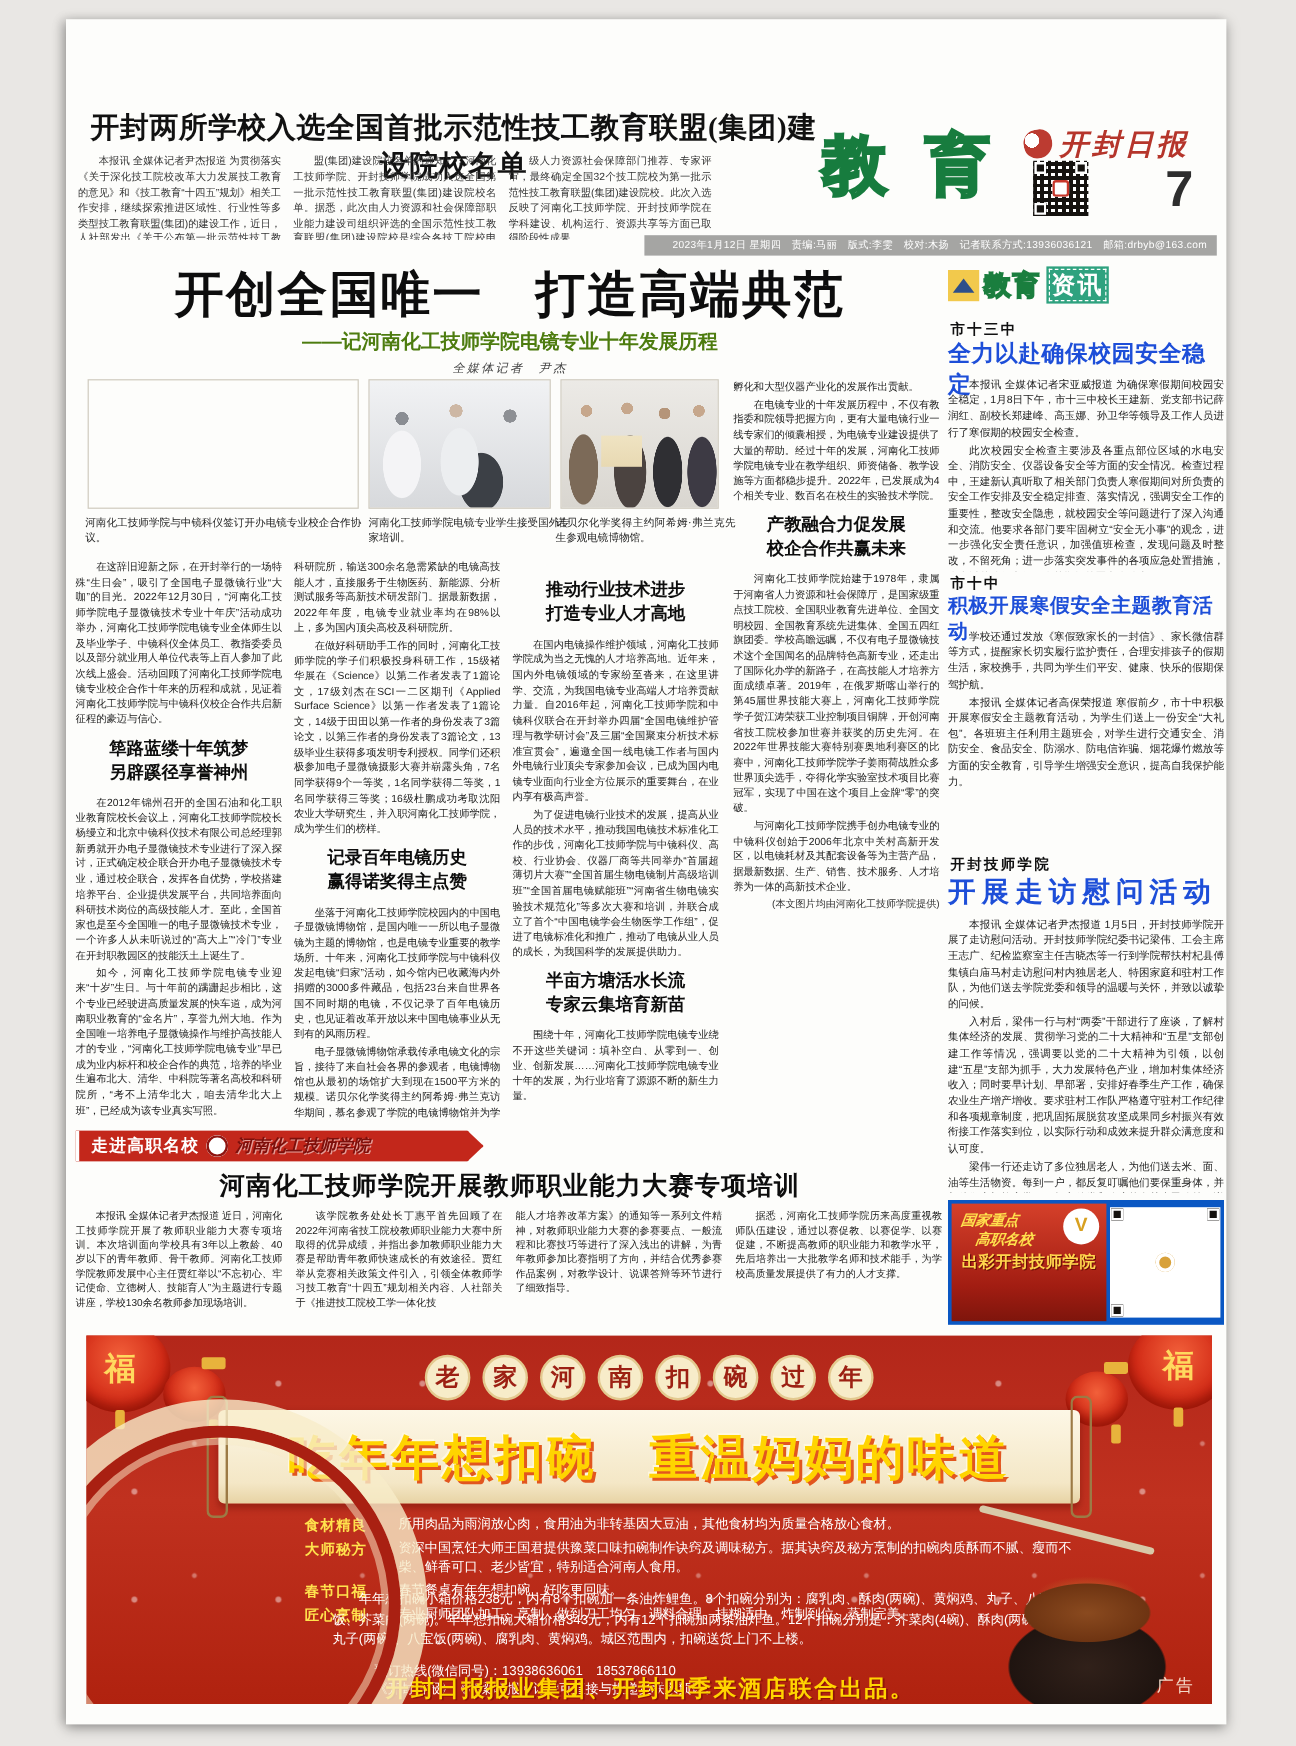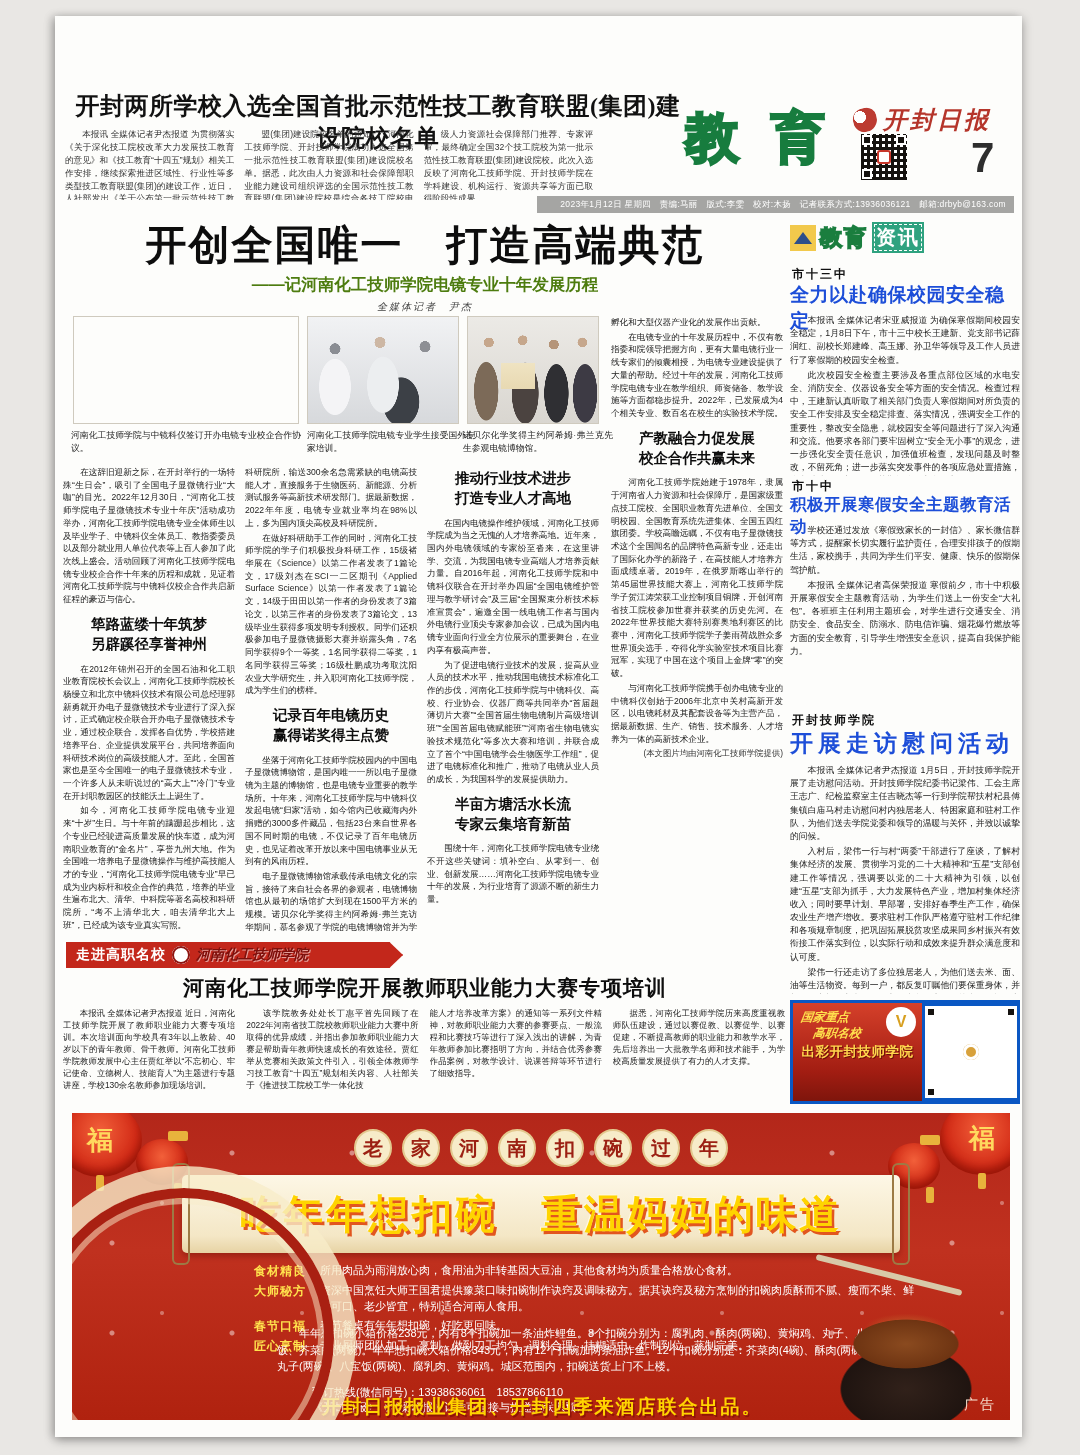--- a/index.html
+++ b/index.html
@@ -161,21 +161,21 @@
   .scroll{position:absolute;left:110px;right:110px;top:62px;height:78px;
      background:linear-gradient(180deg,#fdf7e6 0%,#f4e7c6 78%,#e7d3a4 100%);border-radius:5px;
      box-shadow:0 3px 6px rgba(90,10,0,.4);display:flex;align-items:center;justify-content:center;}
   .scroll::before,.scroll::after{content:"";position:absolute;top:-12px;bottom:-12px;width:18px;
      background:linear-gradient(90deg,#e8d5a6,#c5a express 0),linear-gradient(90deg,#e8d5a6,#c29c62);
      border-radius:6px;box-shadow:0 0 0 2px #9c7a45 inset;}
   .scroll::before{left:-10px}.scroll::after{right:-10px}
   .slogan{font-size:40px;font-weight:900;color:#ffd400;letter-spacing:3px;
      text-shadow:2.5px 2.5px 0 #e2561f,-1px -1px 0 #fff8e0;}
   .fad-items{position:absolute;left:182px;top:150px;width:660px;}
-  .fad-item{display:flex;gap:8px;margin-bottom:3px;}
+  .fad-item{display:flex;gap:20px;margin-bottom:3px;}
   .fad-item .lab{flex:0 0 58px;color:#ffe24d;font-weight:900;font-size:12px;letter-spacing:1px;}
   .fad-item .txt{color:#fff;font-size:11px;line-height:1.45;}
   .fad-pricing{position:absolute;left:205px;top:212px;width:600px;color:#fff;font-size:11px;
      line-height:1.5;text-align:justify;text-indent:2em;}
   .fad-hotline{position:absolute;left:240px;top:272px;color:#fff;font-size:11px;}
   .fad-note{position:absolute;left:240px;top:287px;color:#fff;font-size:11px;}
   .fad-prod{position:absolute;left:160px;top:281px;width:620px;text-align:center;font-size:19px;
      font-weight:900;color:#ffd400;text-shadow:1.5px 1.5px 0 #8f1408;letter-spacing:2px;}
   .plate{position:absolute;left:-60px;bottom:-90px;width:300px;height:300px;border-radius:50%;
      border:22px solid rgba(247,236,201,.8);box-shadow:inset 0 0 0 10px #a92012,inset 0 0 0 16px rgba(247,236,201,.5);}
@@ -244,21 +244,21 @@
     <p style="text-indent:0">科研院所，输送300余名急需紧缺的电镜高技能人才，直接服务于生物医药、新能源、分析测试服务等高新技术研发部门。据最新数据，2022年年度，电镜专业就业率均在98%以上，多为国内顶尖高校及科研院所。</p>
     <p>在做好科研助手工作的同时，河南化工技师学院的学子们积极投身科研工作，15级褚华展在《Science》以第二作者发表了1篇论文，17级刘杰在SCI一二区期刊《Applied Surface Science》以第一作者发表了1篇论文，14级于田田以第一作者的身份发表了3篇论文，以第三作者的身份发表了3篇论文，13级毕业生获得多项发明专利授权。同学们还积极参加电子显微镜摄影大赛并崭露头角，7名同学获得9个一等奖，1名同学获得二等奖，1名同学获得三等奖；16级杜鹏成功考取沈阳农业大学研究生，并入职河南化工技师学院，成为学生们的榜样。</p>
     <div class="chead">
       <span>记录百年电镜历史</span><br><span>赢得诺奖得主点赞</span>
     </div>
     <p>坐落于河南化工技师学院校园内的中国电子显微镜博物馆，是国内唯一一所以电子显微镜为主题的博物馆，也是电镜专业重要的教学场所。十年来，河南化工技师学院与中镜科仪发起电镜“归家”活动，如今馆内已收藏海内外捐赠的3000多件藏品，包括23台来自世界各国不同时期的电镜，不仅记录了百年电镜历史，也见证着改革开放以来中国电镜事业从无到有的风雨历程。</p>
     <p>电子显微镜博物馆承载传承电镜文化的宗旨，接待了来自社会各界的参观者，电镜博物馆也从最初的场馆扩大到现在1500平方米的规模。诺贝尔化学奖得主约阿希姆·弗兰克访华期间，慕名参观了学院的电镜博物馆并为学院题词，受聘学院特聘教授，为学院发展奠定了坚实基础，掀开崭新一页。</p>
   </div>
 
   <div class="col c3">
-    <div class="chead" style="margin-top:2px">
+    <div class="chead" style="margin-top:16px">
       <span>推动行业技术进步</span><br><span>打造专业人才高地</span>
     </div>
     <p>在国内电镜操作维护领域，河南化工技师学院成为当之无愧的人才培养高地。近年来，国内外电镜领域的专家纷至沓来，在这里讲学、交流，为我国电镜专业高端人才培养贡献力量。自2016年起，河南化工技师学院和中镜科仪联合在开封举办四届“全国电镜维护管理与教学研讨会”及三届“全国聚束分析技术标准宣贯会”，遍邀全国一线电镜工作者与国内外电镜行业顶尖专家参加会议，已成为国内电镜专业面向行业全方位展示的重要舞台，在业内享有极高声誉。</p>
     <p>为了促进电镜行业技术的发展，提高从业人员的技术水平，推动我国电镜技术标准化工作的步伐，河南化工技师学院与中镜科仪、高校、行业协会、仪器厂商等共同举办“首届超薄切片大赛”“全国首届生物电镜制片高级培训班”“全国首届电镜赋能班”“河南省生物电镜实验技术规范化”等多次大赛和培训，并联合成立了首个“中国电镜学会生物医学工作组”，促进了电镜标准化和推广，推动了电镜从业人员的成长，为我国科学的发展提供助力。</p>
     <div class="chead">
       <span>半亩方塘活水长流</span><br><span>专家云集培育新苗</span>
     </div>
     <p>围绕十年，河南化工技师学院电镜专业绕不开这些关键词：填补空白、从零到一、创业、创新发展……河南化工技师学院电镜专业十年的发展，为行业培育了源源不断的新生力量。</p>
   </div>
 

